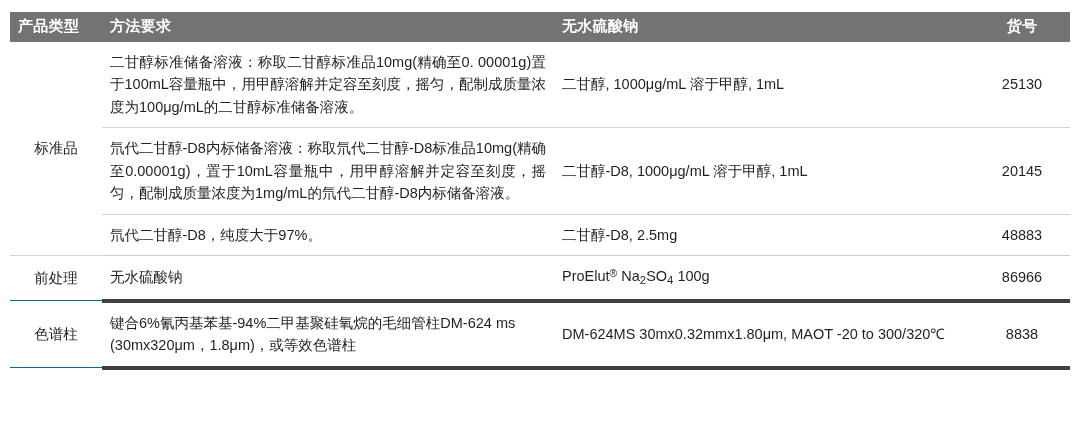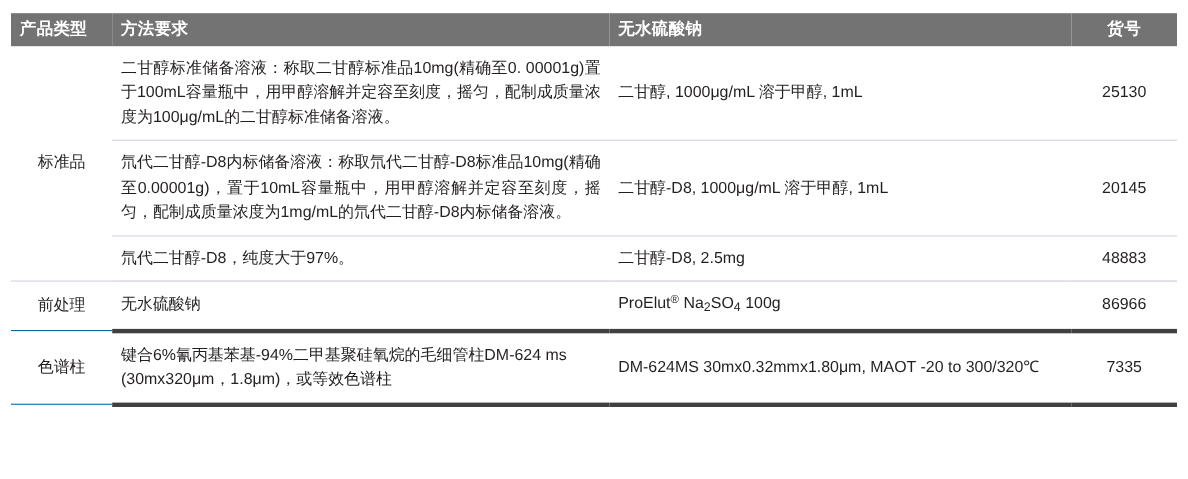--- a/index.html
+++ b/index.html
@@ -116,19 +116,19 @@
         <td class="center rowhead">前处理</td>
         <td>无水硫酸钠</td>
         <td>ProElut<span class="sup">®</span> Na<span class="sub">2</span>SO<span class="sub">4</span> 100g</td>
         <td class="center">86966</td>
       </tr>
 
       <tr>
         <td class="center rowhead">色谱柱</td>
         <td>键合6%氰丙基苯基-94%二甲基聚硅氧烷的毛细管柱DM-624 ms (30mx320μm，1.8μm)，或等效色谱柱</td>
         <td>DM-624MS 30mx0.32mmx1.80μm, MAOT -20 to 300/320℃</td>
-        <td class="center">7335</td>
+        <td class="center">8838</td>
       </tr>
 
     </tbody>
   </table>
 
 </div>
 
 </body></html>

